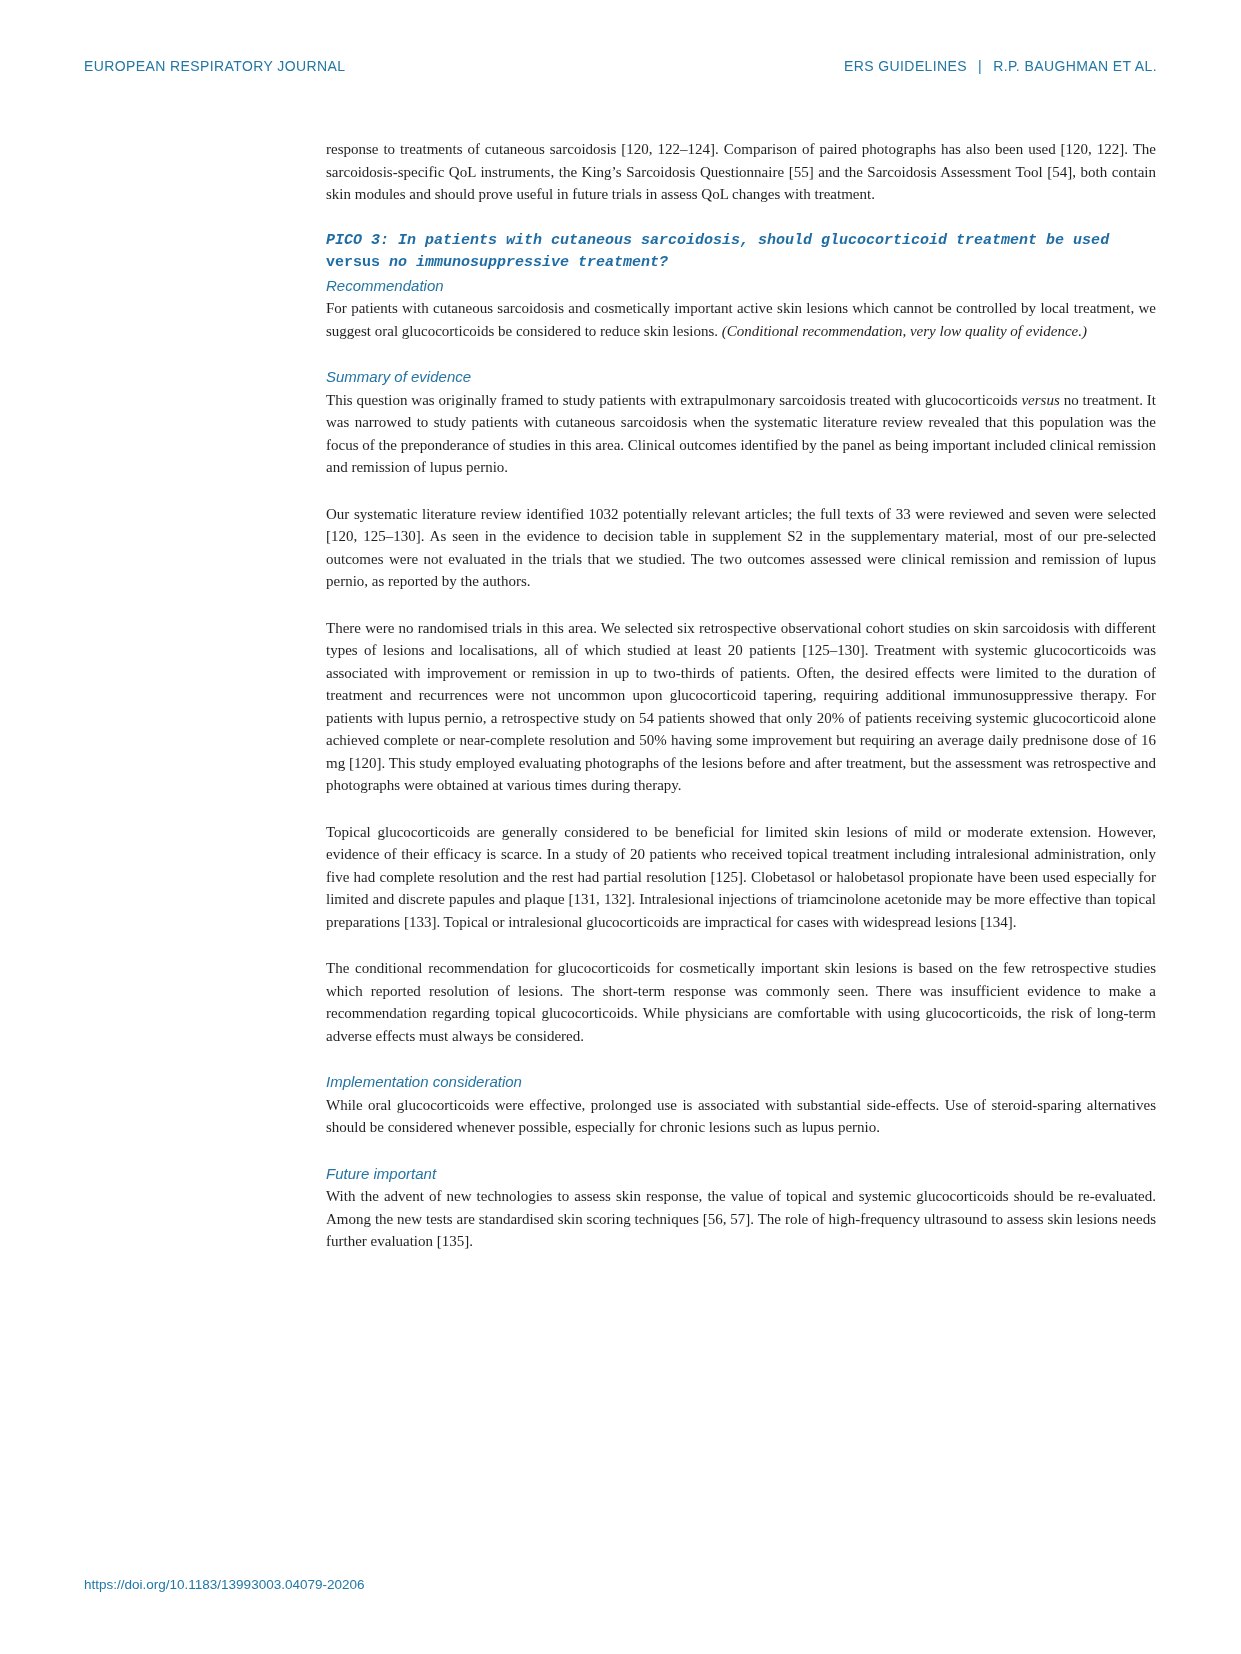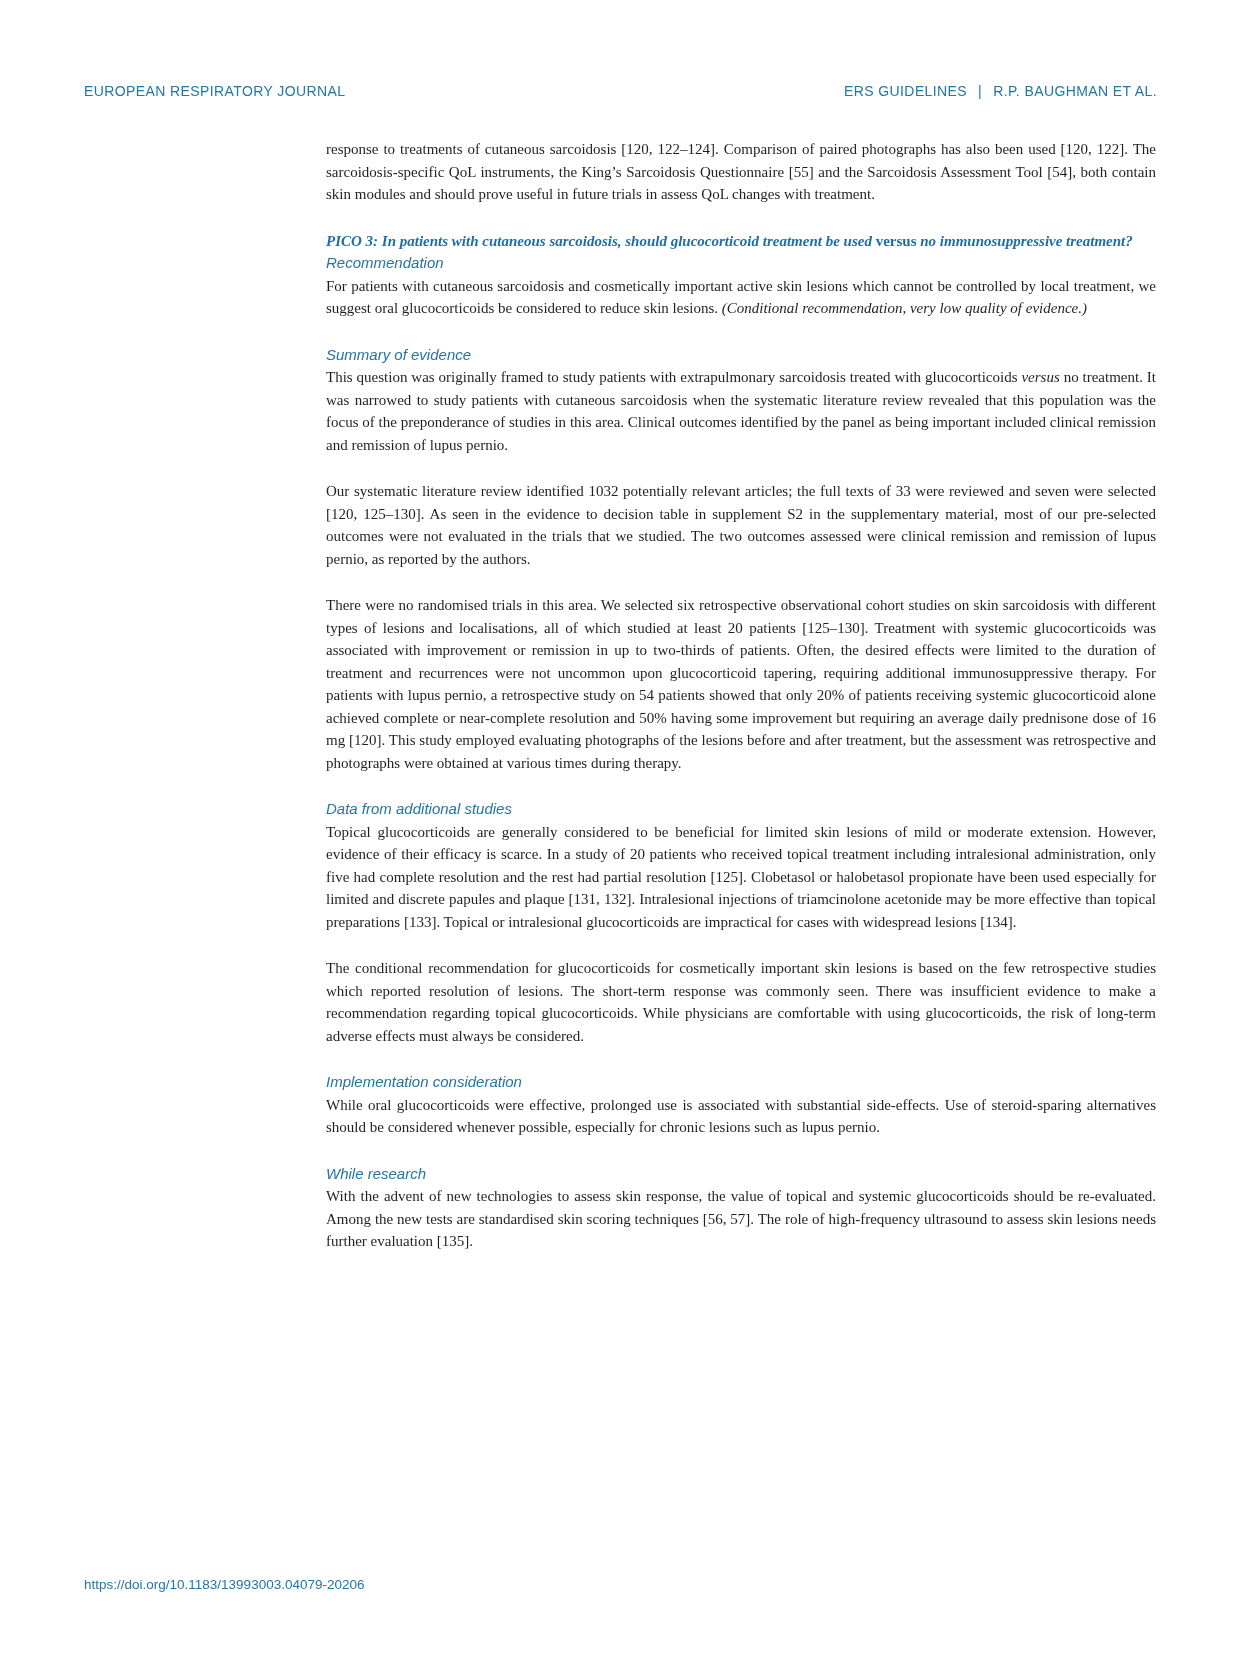--- a/index.html
+++ b/index.html
@@ -19,21 +19,21 @@
     display: flex;
     justify-content: space-between;
     align-items: baseline;
     font-family: "Liberation Sans", sans-serif;
     font-size: 14px;
     letter-spacing: 0.4px;
     color: #2177a6;
     white-space: nowrap;
     gap: 6px;
   }
-  .hdr-right { display: inline-flex; align-items: flex-end; margin-top: 25px; }
+  .hdr-right { display: inline-flex; align-items: flex-end; }
   .hdr-sep {
     color: #2177a6;
     padding: 0 11px;
     font-weight: 300;
   }
   .content {
     position: absolute;
     left: 326px;
     top: 138px;
     width: 830px;
@@ -43,21 +43,21 @@
     font-size: 15px;
     line-height: 22.5px;
   }
   .body-para {
     text-align: justify;
     color: #231f20;
     margin: 0 0 24px 0 !important;
     hyphens: none;
   }
   .pico-heading {
-    font-family: Liberation Serif, serif;
+    font-family: Liberation Mono, monospace;
     font-weight: bold;
     font-style: italic;
     color: #1f6da4;
     text-align: left;
   }
   .sub-heading {
     font-family: "Liberation Sans", sans-serif;
     font-weight: normal;
     font-style: italic;
     color: #2474a4;
@@ -99,29 +99,28 @@
     <h2 class="pico-heading"><span>PICO 3: In patients with cutaneous sarcoidosis, should glucocorticoid treatment be used </span><span class="seg-upright">versus</span><span> no immunosuppressive treatment?</span></h2>
 
     <h3 class="sub-heading">Recommendation</h3>
     <p class="body-para"><span>For patients with cutaneous sarcoidosis and cosmetically important active skin lesions which cannot be controlled by local treatment, we suggest oral glucocorticoids be considered to reduce skin lesions. </span><span class="seg-italic">(Conditional recommendation, very low quality of evidence.)</span></p>
 
     <h3 class="sub-heading">Summary of evidence</h3>
     <p class="body-para"><span>This question was originally framed to study patients with extrapulmonary sarcoidosis treated with glucocorticoids </span><span class="seg-italic">versus</span><span> no treatment. It was narrowed to study patients with cutaneous sarcoidosis when the systematic literature review revealed that this population was the focus of the preponderance of studies in this area. Clinical outcomes identified by the panel as being important included clinical remission and remission of lupus pernio.</span></p>
     <p class="body-para">Our systematic literature review identified 1032 potentially relevant articles; the full texts of 33 were reviewed and seven were selected [120, 125–130]. As seen in the evidence to decision table in supplement S2 in the supplementary material, most of our pre-selected outcomes were not evaluated in the trials that we studied. The two outcomes assessed were clinical remission and remission of lupus pernio, as reported by the authors.</p>
     <p class="body-para">There were no randomised trials in this area. We selected six retrospective observational cohort studies on skin sarcoidosis with different types of lesions and localisations, all of which studied at least 20 patients [125–130]. Treatment with systemic glucocorticoids was associated with improvement or remission in up to two-thirds of patients. Often, the desired effects were limited to the duration of treatment and recurrences were not uncommon upon glucocorticoid tapering, requiring additional immunosuppressive therapy. For patients with lupus pernio, a retrospective study on 54 patients showed that only 20% of patients receiving systemic glucocorticoid alone achieved complete or near-complete resolution and 50% having some improvement but requiring an average daily prednisone dose of 16 mg [120]. This study employed evaluating photographs of the lesions before and after treatment, but the assessment was retrospective and photographs were obtained at various times during therapy.</p>
 
-    <h3 class="sub-heading">Data from additional studies</h3>
     <p class="body-para">Topical glucocorticoids are generally considered to be beneficial for limited skin lesions of mild or moderate extension. However, evidence of their efficacy is scarce. In a study of 20 patients who received topical treatment including intralesional administration, only five had complete resolution and the rest had partial resolution [125]. Clobetasol or halobetasol propionate have been used especially for limited and discrete papules and plaque [131, 132]. Intralesional injections of triamcinolone acetonide may be more effective than topical preparations [133]. Topical or intralesional glucocorticoids are impractical for cases with widespread lesions [134].</p>
 
     <p class="body-para">The conditional recommendation for glucocorticoids for cosmetically important skin lesions is based on the few retrospective studies which reported resolution of lesions. The short-term response was commonly seen. There was insufficient evidence to make a recommendation regarding topical glucocorticoids. While physicians are comfortable with using glucocorticoids, the risk of long-term adverse effects must always be considered.</p>
 
     <h3 class="sub-heading">Implementation consideration</h3>
     <p class="body-para">While oral glucocorticoids were effective, prolonged use is associated with substantial side-effects. Use of steroid-sparing alternatives should be considered whenever possible, especially for chronic lesions such as lupus pernio.</p>
 
-    <h3 class="sub-heading">While research</h3>
+    <h3 class="sub-heading">Future important</h3>
     <p class="body-para">With the advent of new technologies to assess skin response, the value of topical and systemic glucocorticoids should be re-evaluated. Among the new tests are standardised skin scoring techniques [56, 57]. The role of high-frequency ultrasound to assess skin lesions needs further evaluation [135].</p>
 
   </main>
 
   <footer class="page-footer">
     <a class="doi-link">https://doi.org/10.1183/13993003.04079-2020</a>
     <span>6</span>
   </footer>
 
 </div>

